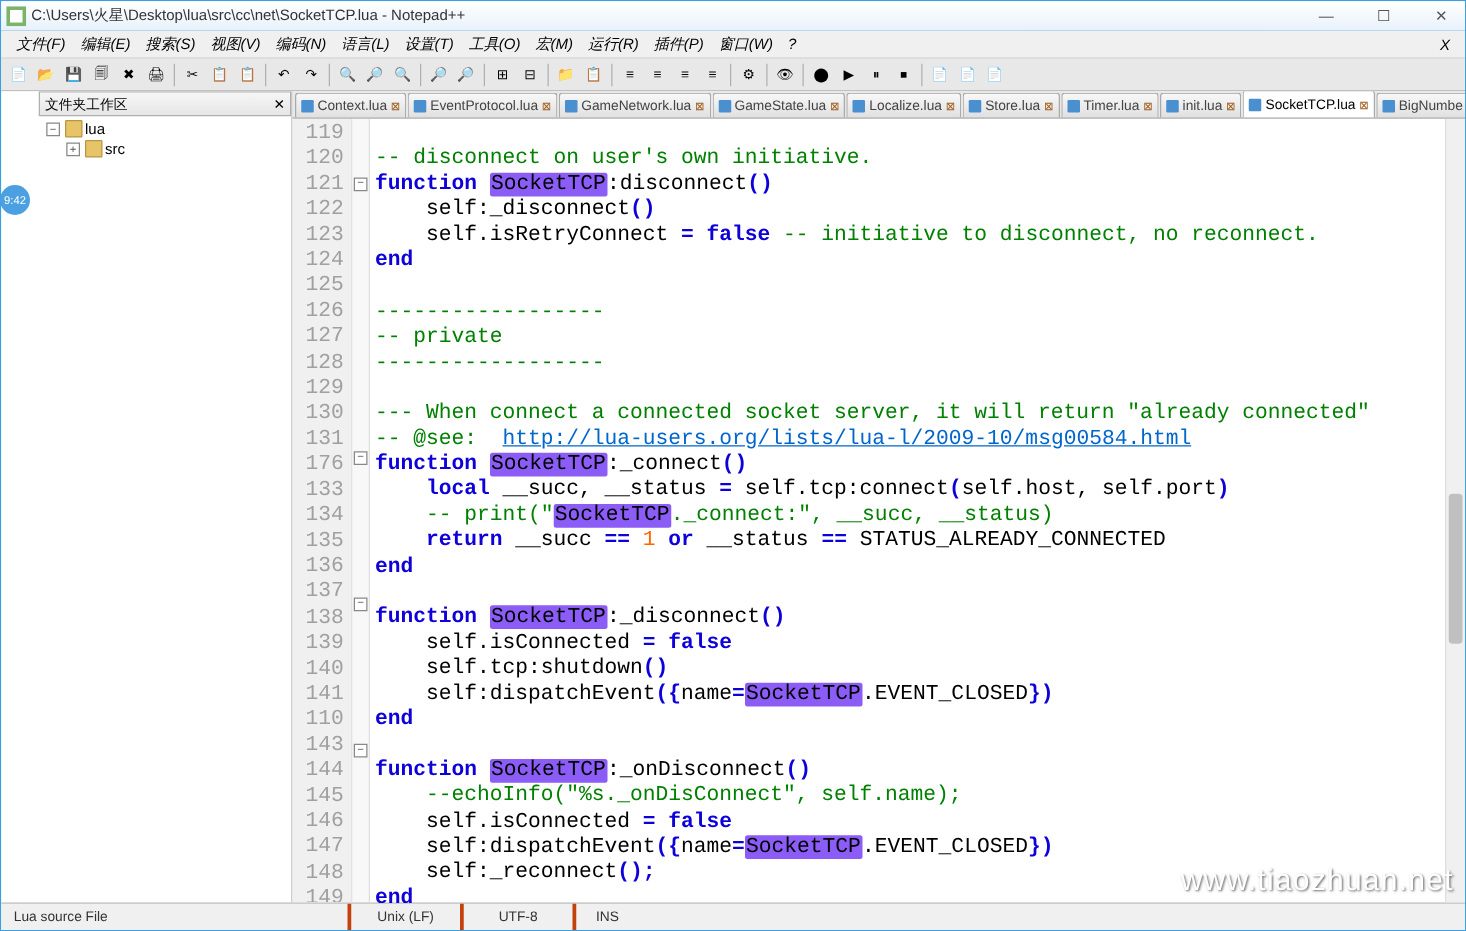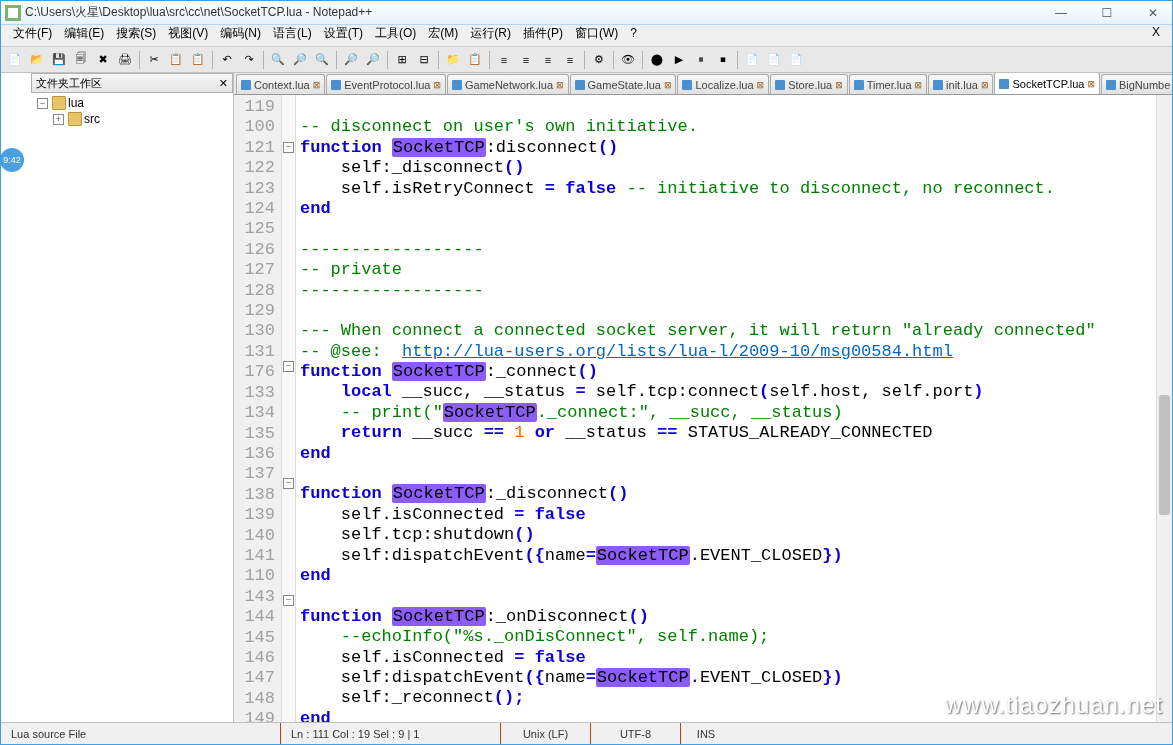--- a/index.html
+++ b/index.html
@@ -3,21 +3,21 @@
 <meta charset="utf-8">
 <style>
 * { margin: 0; padding: 0; box-sizing: border-box; }
 body { font-family: "Microsoft YaHei", Arial, sans-serif; font-size: 12px; background: #f0f0f0; overflow: hidden; }
 .window { width: 1173px; height: 745px; background: #fff; display: flex; flex-direction: column; border: 1px solid #3c9fe0; }
 .titlebar { height: 24px; background: linear-gradient(#fff, #e8f2fb); display: flex; align-items: center; padding: 0 4px; border-bottom: 1px solid #b5d6ed; }
 .titlebar-icon { width: 16px; height: 16px; margin-right: 4px; }
 .titlebar-text { flex: 1; font-size: 12px; color: #333; }
 .titlebar-btns { display: flex; gap: 16px; }
 .titlebar-btn { width: 30px; height: 20px; display: flex; align-items: center; justify-content: center; color: #555; cursor: pointer; }
-.menubar { height: 22px; background: #f0f0f0; display: flex; padding: 0 6px; gap: 2px; border-bottom: 1px solid #d0d0d0; }
+.menubar { height: 22px; background: #f0f0f0; display: flex; align-items: center; padding: 0 6px; gap: 2px; border-bottom: 1px solid #d0d0d0; font-style: italic; }
 .menu-item { padding: 2px 6px; cursor: pointer; }
 .menu-close { margin-left: auto; padding: 0 6px; cursor: pointer; }
 .toolbar { height: 26px; background: #e8e8e8; display: flex; align-items: center; padding: 0 4px; gap: 2px; border-bottom: 1px solid #c0c0c0; }
 .tb-btn { width: 20px; height: 20px; display: flex; align-items: center; justify-content: center; cursor: pointer; border-radius: 2px; }
 .tb-sep { width: 1px; height: 18px; background: #b0b0b0; margin: 0 2px; }
 .workspace { flex: 1; display: flex; overflow: hidden; }
 .sidebar { width: 233px; display: flex; flex-direction: column; border-right: 1px solid #c0c0c0; background: #fff; padding-left: 30px; }
 .sidebar-title { height: 20px; background: linear-gradient(#f6f6f6,#e6e6e6); border: 1px solid #b0b0b0; padding: 0 4px; display: flex; align-items: center; font-size: 11px; }
 .sidebar-title .x { margin-left: auto; cursor: pointer; }
 .tree { flex: 1; overflow: auto; padding: 2px; font-size: 12px; }
@@ -41,21 +41,21 @@
 .code { flex: 1; padding: 2px 4px; line-height: 20.4px; white-space: pre; overflow: auto; position: relative; }
 .code .ln { height: 20.4px; }
 .kw { color: #0d00d8; font-weight: bold; }
 .cm { color: #008000; }
 .nm { color: #ff6600; }
 .hl { background: #8b5cf6; border-radius: 2px; padding: 0 1px; }
 .lnk { color: #0066cc; text-decoration: underline; }
 .vscroll { width: 16px; background: #f0f0f0; border-left: 1px solid #ddd; position: relative; }
 .vthumb { position: absolute; left: 2px; right: 2px; top: 300px; height: 120px; background: #c0c0c0; border-radius: 3px; }
 .statusbar { height: 22px; background: #f0f0f0; border-top: 1px solid #c0c0c0; display: flex; align-items: center; font-size: 11px; color: #333; }
-.sb-cell { padding: 0 10px; border-right: 1px solid #c2410c; height: 100%; display: flex; align-items: center; }
+.sb-cell { padding: 0 10px; border-right: 3px solid #c2410c; height: 100%; display: flex; align-items: center; }
 .watermark { position: absolute; right: 10px; bottom: 26px; color: #fff; font-size: 24px; font-family: Arial; text-shadow: 1px 1px 2px rgba(0,0,0,0.6); letter-spacing: 1px; pointer-events: none; }
 .time-badge { position: absolute; left: 0; top: 148px; width: 24px; height: 24px; background: #4aa0e0; border-radius: 50%; color: #fff; font-size: 9px; display: flex; align-items: center; justify-content: center; }
 </style>
 </head>
 <body>
 
 <div class="time-badge">9:42</div>
 
 <div class="window">
   <div class="titlebar">
@@ -199,21 +199,21 @@
             <span class="tab-x">⊠</span>
           </div>
           <div class="tab">
             <span class="tab-ico"></span>
             <span>BigNumbe</span>
           </div>
         </div>
       <div class="editor">
         <div class="gutter" id="gutter">
             <div>119</div>
-            <div>100</div>
+            <div>120</div>
             <div>121</div>
             <div>122</div>
             <div>123</div>
             <div>124</div>
             <div>125</div>
             <div>126</div>
             <div>127</div>
             <div>128</div>
             <div>129</div>
             <div>130</div>
@@ -273,20 +273,19 @@
         <div class="code" id="code"><div class="ln"></div><div class="ln cm">-- disconnect on user's own initiative.</div><div class="ln"><span class="kw">function </span><span class="hl">SocketTCP</span><span>:disconnect</span><span class="kw">()</span></div><div class="ln"><span>    self:_disconnect</span><span class="kw">()</span></div><div class="ln"><span>    self.isRetryConnect </span><span class="kw">=</span><span> </span><span class="kw">false</span><span> </span><span class="cm">-- initiative to disconnect, no reconnect.</span></div><div class="ln"><span class="kw">end</span></div><div class="ln"></div><div class="ln cm">------------------</div><div class="ln cm">-- private</div><div class="ln cm">------------------</div><div class="ln"></div><div class="ln cm">--- When connect a connected socket server, it will return "already connected"</div><div class="ln"><span class="cm">-- @see:  </span><span class="lnk">http://lua-users.org/lists/lua-l/2009-10/msg00584.html</span></div><div class="ln"><span class="kw">function </span><span class="hl">SocketTCP</span><span>:_connect</span><span class="kw">()</span></div><div class="ln"><span>    </span><span class="kw">local</span><span> __succ, __status </span><span class="kw">=</span><span> self.tcp:connect</span><span class="kw">(</span><span>self.host, self.port</span><span class="kw">)</span></div><div class="ln"><span>    </span><span class="cm">-- print("</span><span class="hl">SocketTCP</span><span class="cm">._connect:", __succ, __status)</span></div><div class="ln"><span>    </span><span class="kw">return</span><span> __succ </span><span class="kw">==</span><span> </span><span class="nm">1</span><span> </span><span class="kw">or</span><span> __status </span><span class="kw">==</span><span> STATUS_ALREADY_CONNECTED</span></div><div class="ln"><span class="kw">end</span></div><div class="ln"></div><div class="ln"><span class="kw">function </span><span class="hl">SocketTCP</span><span>:_disconnect</span><span class="kw">()</span></div><div class="ln"><span>    self.isConnected </span><span class="kw">=</span><span> </span><span class="kw">false</span></div><div class="ln"><span>    self.tcp:shutdown</span><span class="kw">()</span></div><div class="ln"><span>    self:dispatchEvent</span><span class="kw">({</span><span>name</span><span class="kw">=</span><span class="hl">SocketTCP</span><span>.EVENT_CLOSED</span><span class="kw">})</span></div><div class="ln"><span class="kw">end</span></div><div class="ln"></div><div class="ln"><span class="kw">function </span><span class="hl">SocketTCP</span><span>:_onDisconnect</span><span class="kw">()</span></div><div class="ln"><span>    </span><span class="cm">--echoInfo("%s._onDisConnect", self.name);</span></div><div class="ln"><span>    self.isConnected </span><span class="kw">=</span><span> </span><span class="kw">false</span></div><div class="ln"><span>    self:dispatchEvent</span><span class="kw">({</span><span>name</span><span class="kw">=</span><span class="hl">SocketTCP</span><span>.EVENT_CLOSED</span><span class="kw">})</span></div><div class="ln"><span>    self:_reconnect</span><span class="kw">();</span></div><div class="ln"><span class="kw">end</span></div></div>
         <div class="vscroll">
             <div class="vthumb"></div>
           </div>
       </div>
     </div>
   </div>
 
   <div class="statusbar">
     <div class="sb-cell" style="flex:0 0 280px">Lua source File</div>
-    <div class="sb-cell" style="flex:0 0 220px">Ln : 111    Col : 19    Sel : 9 | 1</div>
     <div class="sb-cell" style="flex:0 0 90px;justify-content:center">Unix (LF)</div>
     <div class="sb-cell" style="flex:0 0 90px;justify-content:center">UTF-8</div>
     <div class="sb-cell" style="flex:0 0 50px;justify-content:center;border-right:none">INS</div>
   </div>
 </div>
 
 <div class="watermark">www.tiaozhuan.net</div>
 
 </body></html>

